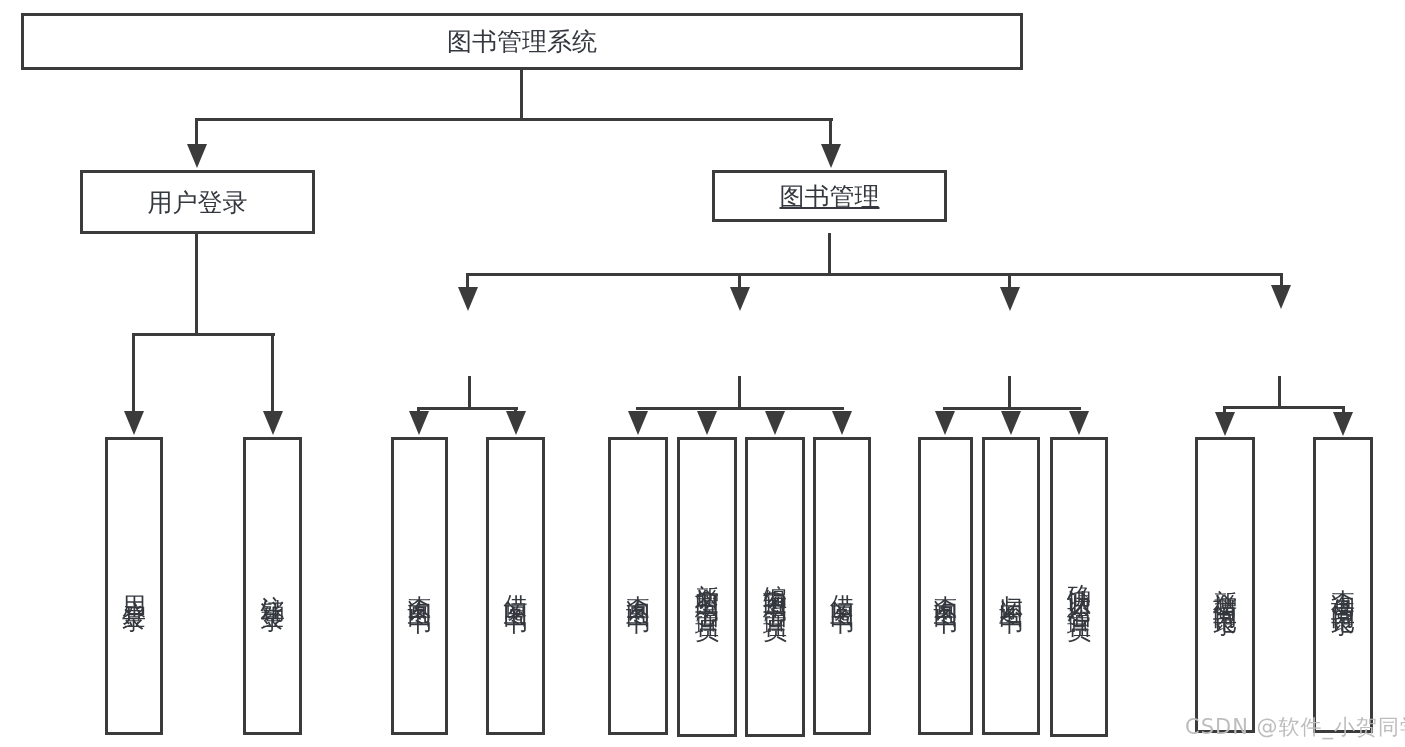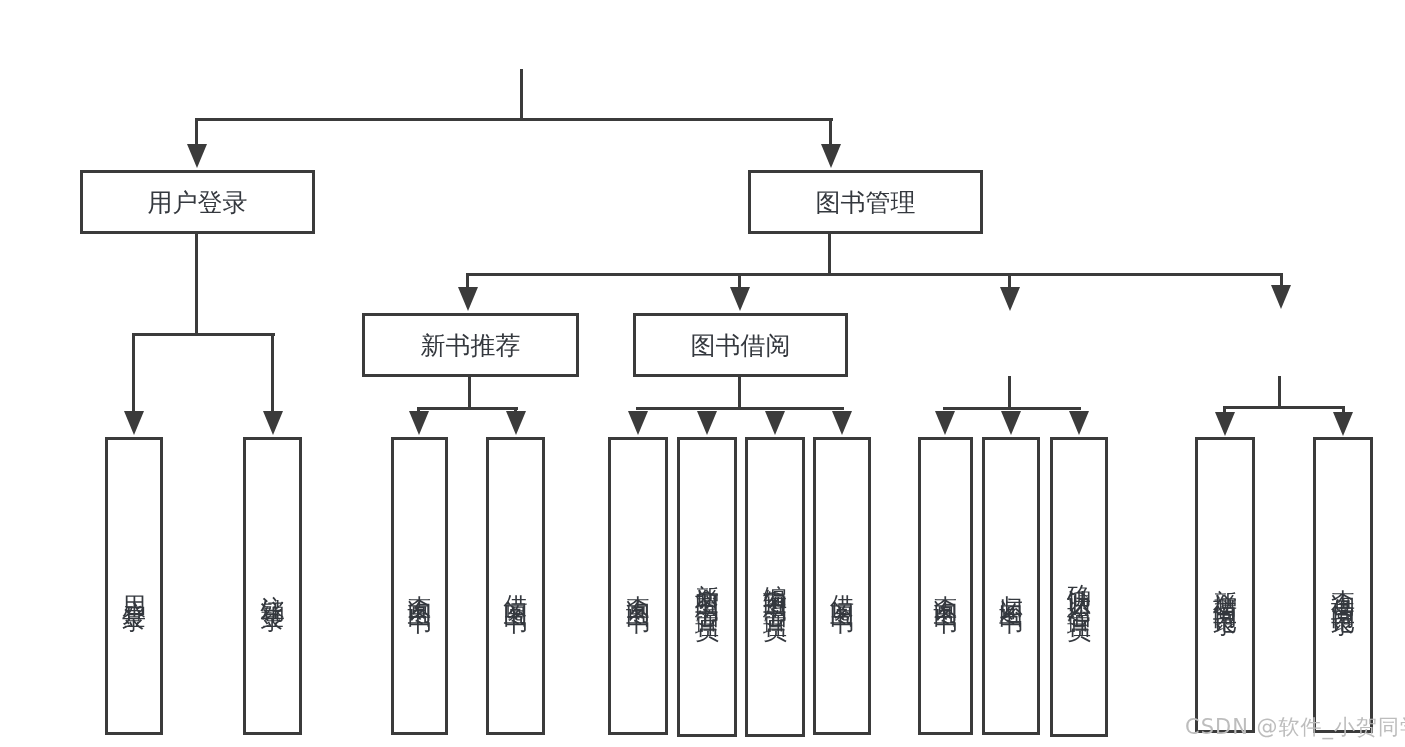--- a/index.html
+++ b/index.html
@@ -32,51 +32,50 @@
   .watermark{
     position:absolute;left:1185px;top:713px;font-size:21px;
     color:var(--wm);white-space:nowrap;letter-spacing:1px;z-index:5;
   }
 </style>
 </head>
 <body>
 
 <div class="stage">
 
+  <div class="node" style="left:21px;top:13px;width:1002px;height:57px;">图书管理系统</div>
 
   <div class="vl" style="left:520px;top:69px;height:49px;"></div>
   <div class="hl" style="left:195px;top:118px;width:638px;"></div>
   <div class="vl" style="left:195px;top:118px;height:30px;"></div>
   <div class="vl" style="left:829px;top:118px;height:30px;"></div>
   <div class="arrow" style="left:187px;top:144px;"></div>
   <div class="arrow" style="left:821px;top:144px;"></div>
 
   <div class="node" style="left:80px;top:170px;width:235px;height:64px;">用户登录</div>
-  <div class="node" style="left:748px;top:170px;width:235px;height:64px;">图书管理</div>
+  <div class="node" style="left:712px;top:170px;width:235px;height:52px;text-decoration:underline;">图书管理</div>
 
   <div class="vl" style="left:195px;top:233px;height:100px;"></div>
   <div class="hl" style="left:132px;top:333px;width:143px;"></div>
   <div class="vl" style="left:132px;top:333px;height:82px;"></div>
   <div class="vl" style="left:271px;top:333px;height:82px;"></div>
   <div class="arrow" style="left:124px;top:411px;"></div>
   <div class="arrow" style="left:263px;top:411px;"></div>
 
   <div class="vl" style="left:828px;top:233px;height:40px;"></div>
   <div class="hl" style="left:466px;top:273px;width:817px;"></div>
   <div class="vl" style="left:466px;top:273px;height:20px;"></div>
   <div class="vl" style="left:738px;top:273px;height:20px;"></div>
   <div class="vl" style="left:1008px;top:273px;height:20px;"></div>
   <div class="vl" style="left:1280px;top:273px;height:18px;"></div>
   <div class="arrow" style="left:458px;top:287px;"></div>
   <div class="arrow" style="left:730px;top:287px;"></div>
   <div class="arrow" style="left:1000px;top:287px;"></div>
   <div class="arrow" style="left:1271px;top:285px;"></div>
 
-  <div class="node" style="left:362px;top:313px;width:217px;height:64px;">新书推荐</div>
-  <div class="node" style="left:633px;top:313px;width:215px;height:64px;">图书借阅</div>
 
   <div class="vl" style="left:468px;top:376px;height:31px;"></div>
   <div class="hl" style="left:417px;top:407px;width:101px;"></div>
   <div class="vl" style="left:417px;top:407px;height:8px;"></div>
   <div class="vl" style="left:514px;top:407px;height:8px;"></div>
   <div class="arrow" style="left:409px;top:411px;"></div>
   <div class="arrow" style="left:506px;top:411px;"></div>
 
   <div class="vl" style="left:738px;top:376px;height:31px;"></div>
   <div class="hl" style="left:636px;top:407px;width:208px;"></div>

